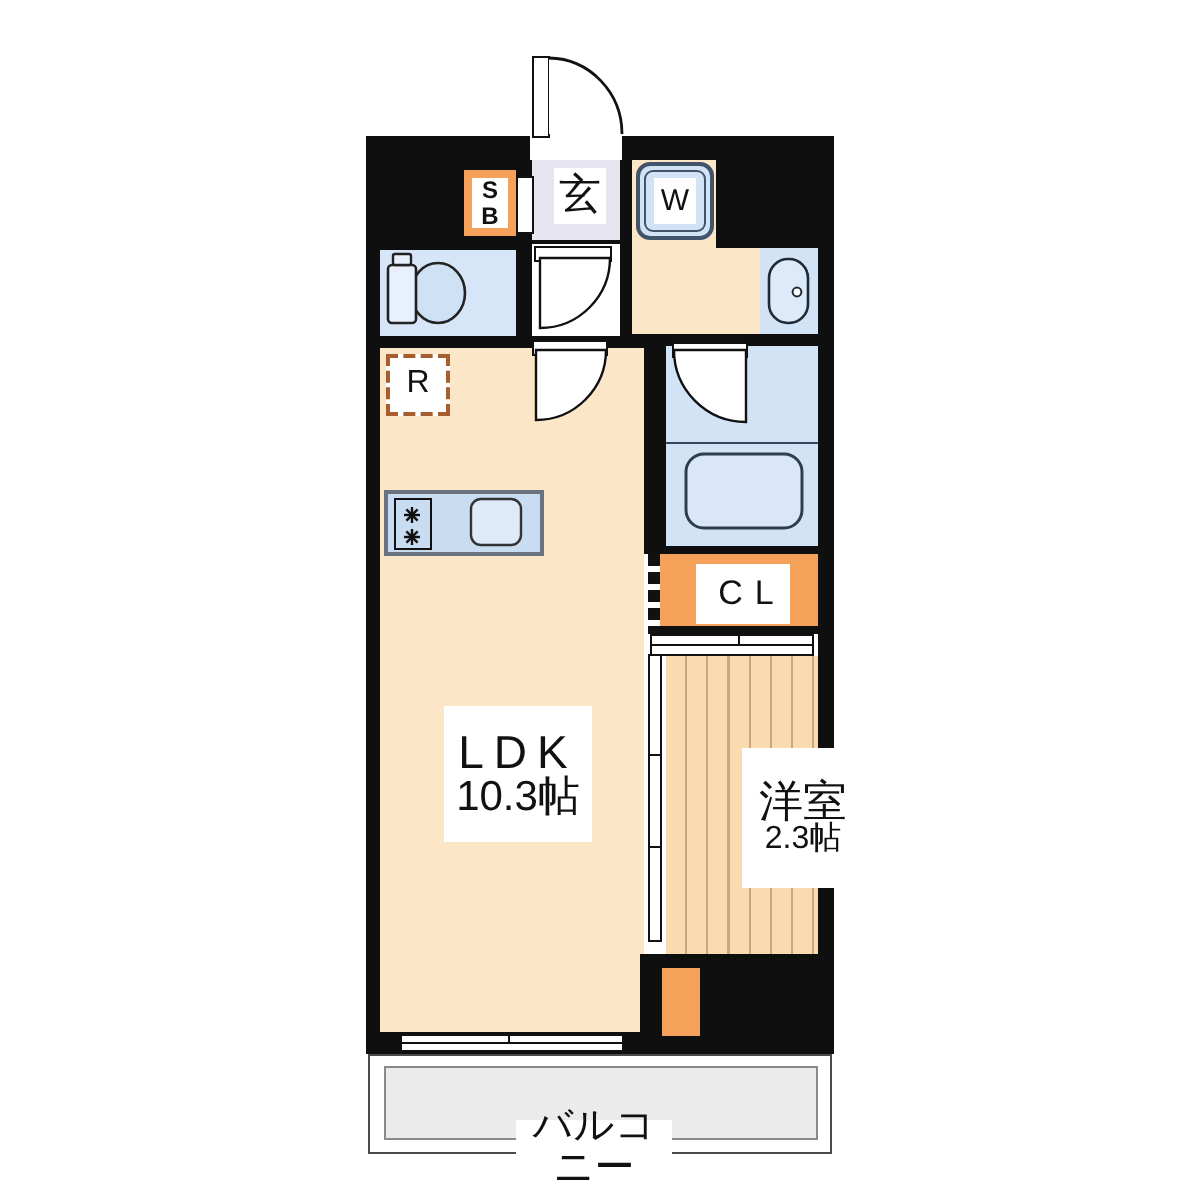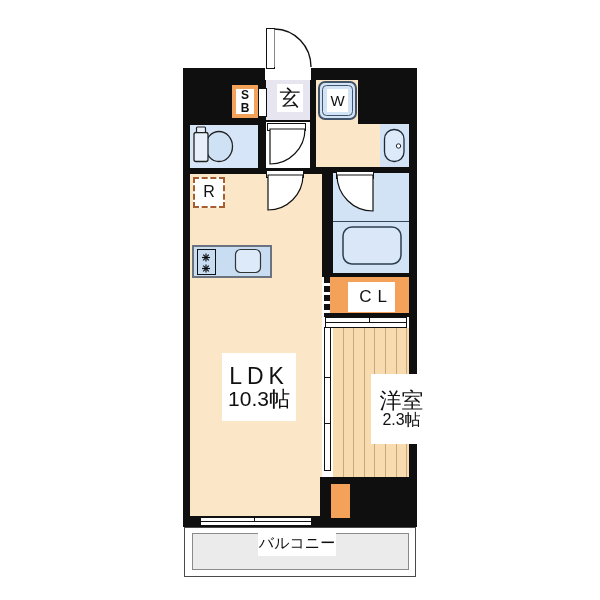--- a/index.html
+++ b/index.html
@@ -156,15 +156,15 @@
   <div class="abs labelbox" style="left:222px;top:353px;width:74px;height:68px;flex-direction:column;">
     <span style="font-size:23px;letter-spacing:5px;">LDK</span>
     <span style="font-size:21px;">10.3帖</span>
   </div>
 
   <div class="abs labelbox" style="left:339px;top:374px;width:61px;height:70px;flex-direction:column;margin-left:32px;">
     <span style="font-size:22px;">洋室</span>
     <span style="font-size:16px;">2.3帖</span>
   </div>
 
-  <div class="abs labelbox" style="left:258px;top:529px;width:78px;height:27px;font-size:15px;">バルコニー</div>
+  <div class="abs labelbox" style="left:258px;top:560px;width:78px;height:27px;font-size:20px;">バルコニー</div>
 
 </div>
 
 </body></html>

